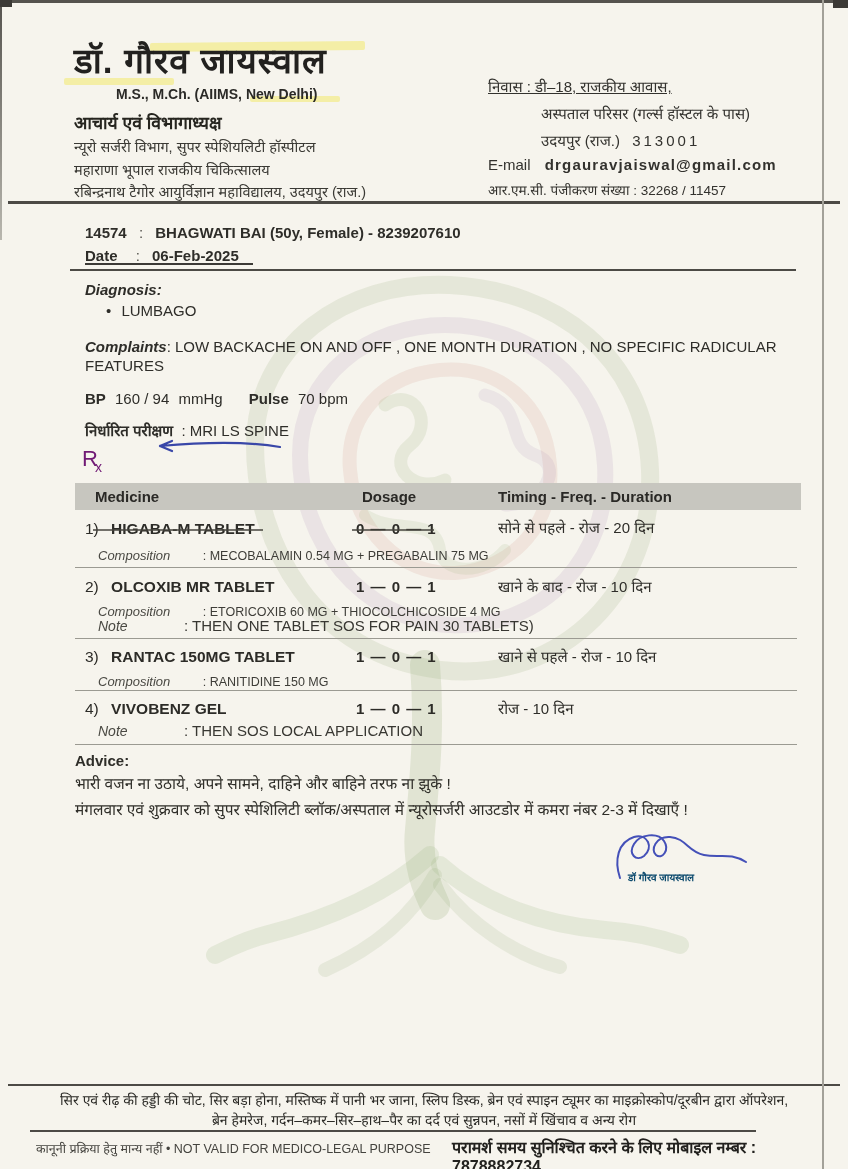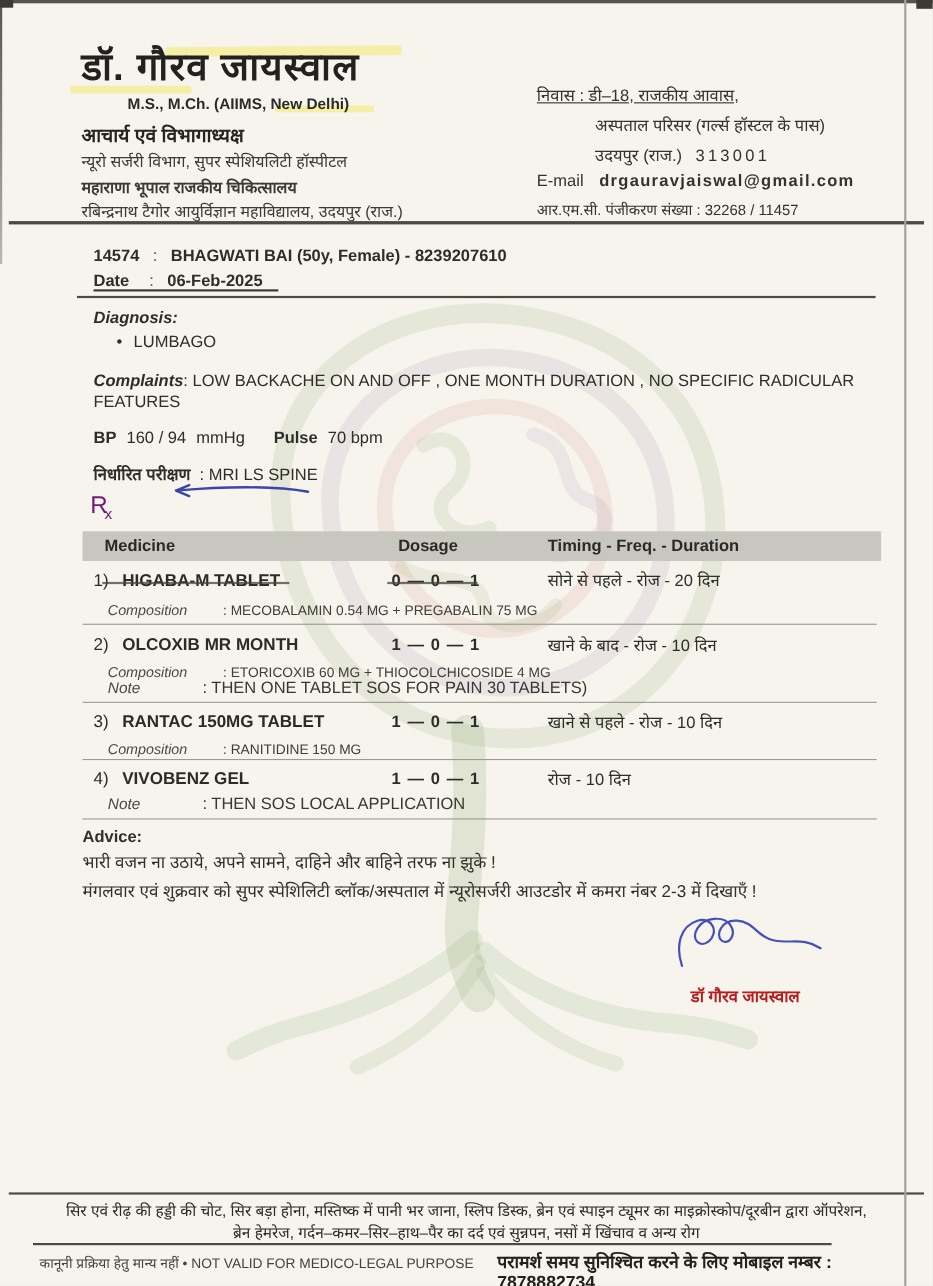--- a/index.html
+++ b/index.html
@@ -70,21 +70,21 @@
   </svg>
 
   <div class="abs hl" style="left:150px;top:42px;width:215px;height:9px;transform:rotate(-0.5deg);"></div>
   <div class="abs hl" style="left:64px;top:78px;width:110px;height:7px;"></div>
   <div class="abs hl" style="left:250px;top:96px;width:90px;height:6px;"></div>
 
   <div class="abs doc-name">डॉ. गौरव जायस्वाल</div>
   <div class="abs degrees">M.S., M.Ch. (AIIMS, New Delhi)</div>
   <div class="abs desig">आचार्य एवं विभागाध्यक्ष</div>
   <div class="abs dept" style="top:136px;">न्यूरो सर्जरी विभाग, सुपर स्पेशियलिटी हॉस्पीटल</div>
-  <div class="abs dept" style="top:159px;font-weight:bold;">महाराणा भूपाल राजकीय चिकित्सालय</div>
+  <div class="abs dept" style="top:159px;">महाराणा भूपाल राजकीय चिकित्सालय</div>
   <div class="abs dept" style="top:181px;">रबिन्द्रनाथ टैगोर आयुर्विज्ञान महाविद्यालय, उदयपुर (राज.)</div>
 
   <div class="abs rcol" style="left:488px;top:76px;text-decoration:underline;">निवास : डी–18, राजकीय आवास,</div>
   <div class="abs rcol" style="left:541px;top:103px;">अस्पताल परिसर (गर्ल्स हॉस्टल के पास)</div>
   <div class="abs rcol" style="left:541px;top:130px;">
     <span>उदयपुर (राज.)</span>
     <span class="spaced" style="margin-left:8px;">313001</span>
   </div>
   <div class="abs rcol" style="left:488px;top:156px;">
     <span>E-mail</span>
@@ -151,21 +151,21 @@
   <div class="abs strike" style="left:93px;top:529px;width:170px;"></div>
   <div class="abs strike" style="left:352px;top:529px;width:82px;"></div>
   <div class="abs" style="left:98px;top:546px;z-index:2;">
     <span class="comp-label">Composition</span>
     <span class="comp-val" style="margin-left:28px;">: MECOBALAMIN 0.54 MG + PREGABALIN 75 MG</span>
   </div>
   <div class="abs hr-light" style="left:75px;top:567px;width:722px;height:1px;"></div>
 
   <div class="abs med" style="left:85px;top:578px;">
     <span>2)</span>
-    <span class="b" style="margin-left:8px;">OLCOXIB MR MONTH</span>
+    <span class="b" style="margin-left:8px;">OLCOXIB MR TABLET</span>
   </div>
   <div class="abs dos" style="left:356px;top:578px;">1 — 0 — 1</div>
   <div class="abs tim" style="left:498px;top:576px;">खाने के बाद - रोज - 10 दिन</div>
   <div class="abs" style="left:98px;top:602px;z-index:2;">
     <span class="comp-label">Composition</span>
     <span class="comp-val" style="margin-left:28px;">: ETORICOXIB 60 MG + THIOCOLCHICOSIDE 4 MG</span>
   </div>
   <div class="abs" style="left:98px;top:617px;z-index:2;">
     <span class="comp-label" style="font-size:14px;">Note</span>
     <span class="note-val" style="margin-left:52px;">: THEN ONE TABLET SOS FOR PAIN 30 TABLETS)</span>
@@ -196,21 +196,21 @@
   </div>
   <div class="abs hr-light" style="left:75px;top:744px;width:722px;height:1px;"></div>
 
   <div class="abs adv b" style="left:75px;top:752px;font-size:15px;">Advice:</div>
   <div class="abs adv" style="left:75px;top:772px;">भारी वजन ना उठाये, अपने सामने, दाहिने और बाहिने तरफ ना झुके !</div>
   <div class="abs adv" style="left:75px;top:798px;">मंगलवार एवं शुक्रवार को सुपर स्पेशिलिटी ब्लॉक/अस्पताल में न्यूरोसर्जरी आउटडोर में कमरा नंबर 2-3 में दिखाएँ !</div>
 
   <svg class="abs" style="left:612px;top:830px;z-index:2;" width="145" height="52" viewBox="0 0 145 52">
     <path d="M8,48 C2,30 6,12 22,7 C36,3 42,18 32,26 C24,32 16,24 22,14 C28,4 46,2 52,11 C58,20 50,30 44,25 C38,20 44,6 58,7 C74,8 76,22 92,25 C108,28 118,22 134,32" fill="none" stroke="#4450b8" stroke-width="2" stroke-linecap="round"></path>
   </svg>
-  <div class="abs b" style="left:628px;top:895px;font-size:15px;color:#b91c1c;z-index:2;">डॉ गौरव जायस्वाल</div>
+  <div class="abs b" style="left:628px;top:870px;font-size:10px;color:#0c4a6e;z-index:2;">डॉ गौरव जायस्वाल</div>
 
   <div class="abs hr-strong" style="left:8px;top:1084px;width:832px;height:2px;"></div>
   <div class="abs foot" style="top:1090px;">सिर एवं रीढ़ की हड्डी की चोट, सिर बड़ा होना, मस्तिष्क में पानी भर जाना, स्लिप डिस्क, ब्रेन एवं स्पाइन ट्यूमर का माइक्रोस्कोप/दूरबीन द्वारा ऑपरेशन,</div>
   <div class="abs foot" style="top:1110px;">ब्रेन हेमरेज, गर्दन–कमर–सिर–हाथ–पैर का दर्द एवं सुन्नपन, नसों में खिंचाव व अन्य रोग</div>
   <div class="abs hr-strong" style="left:30px;top:1130px;width:726px;height:2px;"></div>
   <div class="abs small" style="left:36px;top:1140px;z-index:2;">कानूनी प्रक्रिया हेतु मान्य नहीं • NOT VALID FOR MEDICO-LEGAL PURPOSE</div>
   <div class="abs b" style="left:452px;top:1136px;font-size:16px;color:#22211e;z-index:2;">परामर्श समय सुनिश्चित करने के लिए मोबाइल नम्बर : 7878882734</div>
 
 </div>
 

